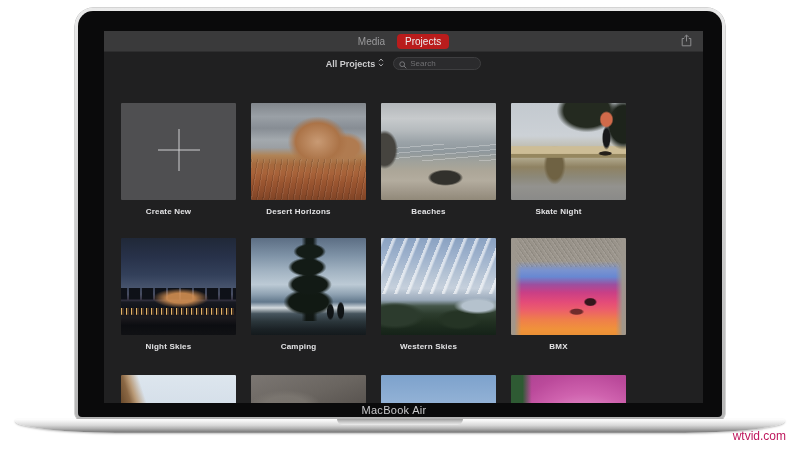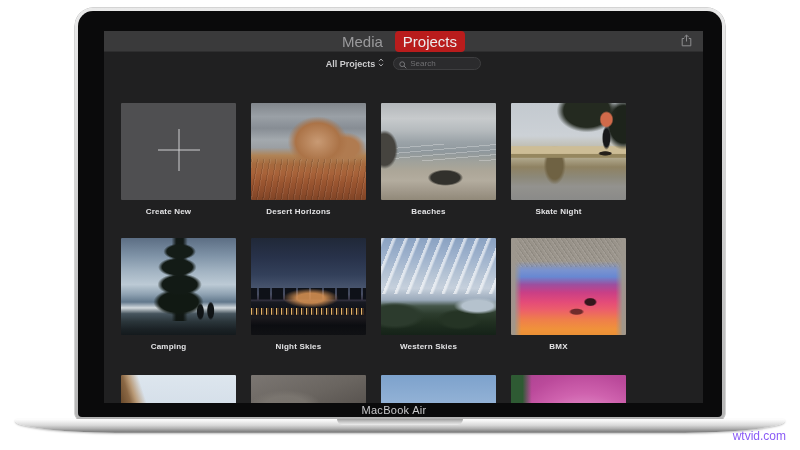--- a/index.html
+++ b/index.html
@@ -17,30 +17,30 @@
   .device-label { position:absolute; left:0; right:12px; bottom:1px; text-align:center;
                   font-size:11px; color:#c9c9cb; letter-spacing:0.3px; }
 
   .base { position:absolute; left:15px; top:419px; width:770px; height:14px;
           background:linear-gradient(180deg,#ffffff 0%,#f1f1f1 18%,#d8d8d8 45%,#b1b1b1 68%,#828282 90%,#9b9b9b 100%);
           border-radius:2px 2px 120px 120px / 2px 2px 13px 13px;
           box-shadow:0 1px 2px rgba(0,0,0,0.25); }
   .notch { position:absolute; left:337px; top:419px; width:126px; height:6px;
            background:linear-gradient(180deg,#9f9f9f 0%,#cdcdcd 55%,#ececec 100%);
            border-radius:0 0 10px 10px; }
-  .watermark { position:absolute; right:14px; top:429px; font-size:12px; color:#8b5cf6; }
+  .watermark { position:absolute; right:14px; top:429px; font-size:12px; color:#be185d; }
 
   
   .screen { position:absolute; left:26px; top:20px; width:599px; height:372px;
             background:#202021; overflow:hidden; }
 
   .toolbar { position:absolute; left:0; top:0; right:0; height:21px; background:#3a3a3b;
              border-bottom:1px solid #2e2e2f; display:flex; align-items:center; justify-content:center; }
   .tabs { display:flex; align-items:center; gap:12px; }
-  .tab { font-size:15px; color:#9a9a9c; cursor:default; }
+  .tab { font-size:10px; color:#9a9a9c; cursor:default; }
   .tab.selected { background:#b91c1c; color:#ececee; padding:2px 8px; border-radius:4px; }
   .share-btn { position:absolute; right:10px; top:4px; width:13px; height:13px; display:flex;
                align-items:center; justify-content:center; }
 
   .filter-row { position:absolute; left:0; right:0; top:26px; display:flex;
                 align-items:center; justify-content:center; gap:9px; }
   .popup { display:flex; align-items:center; gap:3px; font-size:9px; font-weight:bold; color:#cdcdcf; }
   .searchbox { width:88px; height:13px; background:#2b2b2d; border:1px solid #3e3e40;
                border-radius:7px; display:flex; align-items:center; padding:0 5px; gap:3px; }
   .searchbox input { flex:1; min-width:0; background:transparent; border:none; outline:none;
@@ -182,26 +182,26 @@
             <div class="tile-label">Beaches</div>
           </div>
           <div class="tile">
             <div class="thumb t-skate"></div>
             <div class="tile-label">Skate Night</div>
           </div>
         </div>
 
         <div class="grid-row row-2">
           <div class="tile">
+            <div class="thumb t-night"></div>
+            <div class="tile-label">Night Skies</div>
+          </div>
+          <div class="tile">
             <div class="thumb t-camping"></div>
             <div class="tile-label">Camping</div>
-          </div>
-          <div class="tile">
-            <div class="thumb t-night"></div>
-            <div class="tile-label">Night Skies</div>
           </div>
           <div class="tile">
             <div class="thumb t-western"></div>
             <div class="tile-label">Western Skies</div>
           </div>
           <div class="tile">
             <div class="thumb t-bmx"></div>
             <div class="tile-label">BMX</div>
           </div>
         </div>

